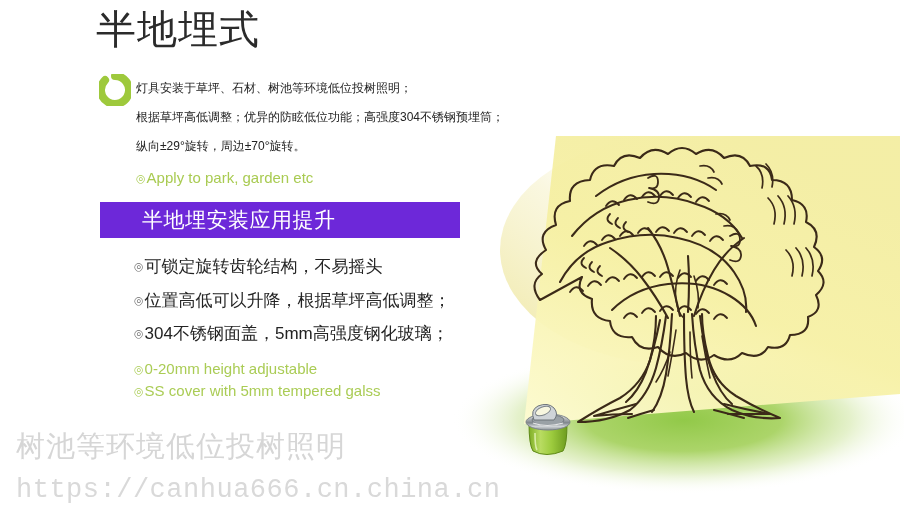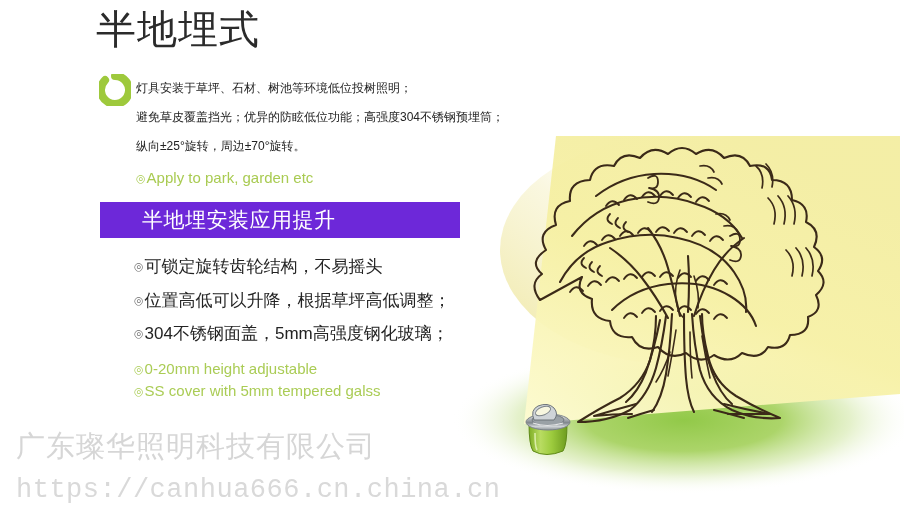--- a/index.html
+++ b/index.html
@@ -305,22 +305,22 @@
   <div id="content">
 
     <div class="page-title">半地埋式</div>
 
     <svg class="ring-icon" viewBox="0 0 32 32">
       <path d="M16,2 a14,14 0 1,1 -9.9,4.1" fill="none" stroke="#9ec93c" stroke-width="8" stroke-linecap="round"></path>
     </svg>
 
     <div class="intro-block">
       <div class="intro-line">灯具安装于草坪、石材、树池等环境低位投树照明；</div>
-      <div class="intro-line">避免草皮覆盖挡光；优异的防眩低位功能；高强度304不锈钢预埋筒；</div>
-      <div class="intro-line">纵向±25°旋转，周边±70°旋转。</div>
+      <div class="intro-line">根据草坪高低调整；优异的防眩低位功能；高强度304不锈钢预埋筒；</div>
+      <div class="intro-line">纵向±29°旋转，周边±70°旋转。</div>
     </div>
 
     <div class="apply-line">
       <span class="mk">◎</span><span>Apply to park, garden etc</span>
     </div>
 
     <div class="green-banner">
       <span class="banner-text">半地埋安装应用提升</span>
     </div>
 
@@ -340,17 +340,17 @@
           <span class="mk">◎</span><span>0-20mm height adjustable</span>
         </div>
         <div class="feat-en">
           <span class="mk">◎</span><span>SS cover with 5mm tempered galss</span>
         </div>
       </div>
     </div>
   </div>
 
   <div id="watermark">
-    <div class="wm-company">广东璨华照明科技有限公司</div>
+    <div class="wm-company">树池等环境低位投树照明</div>
     <div class="wm-url">https://canhua666.cn.china.cn</div>
   </div>
 
 </div>
 
 </body></html>

